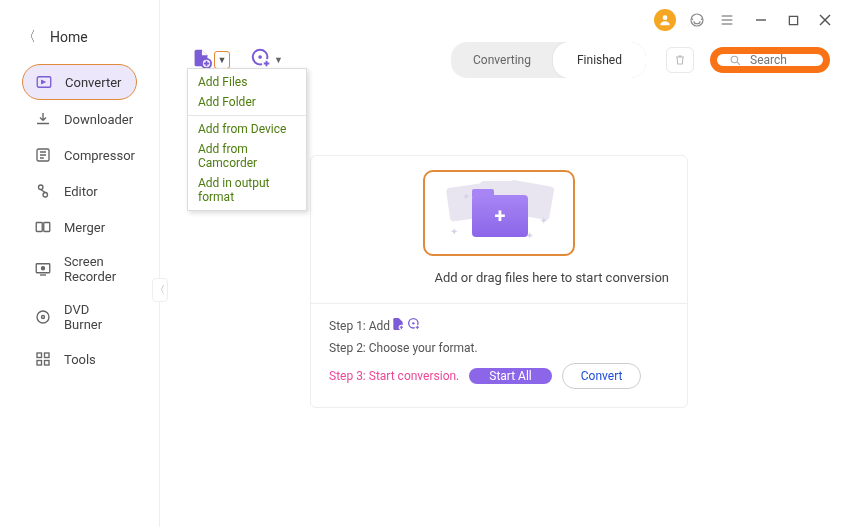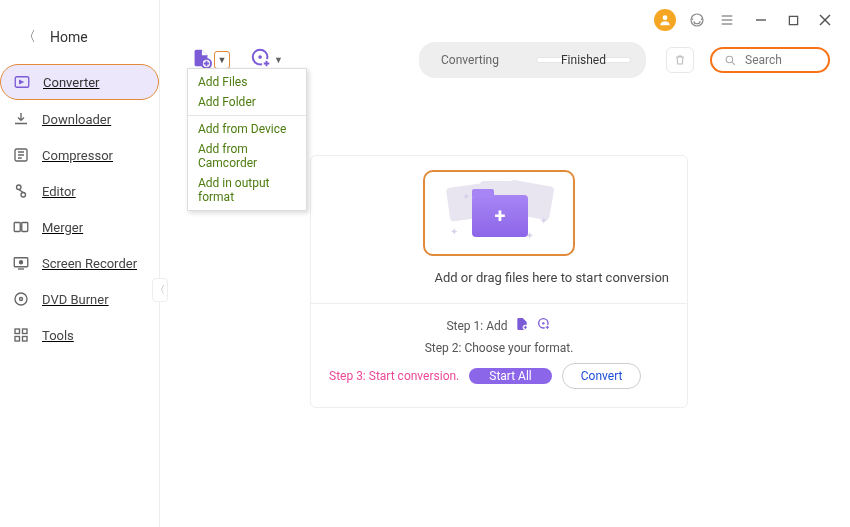--- a/index.html
+++ b/index.html
@@ -6,43 +6,43 @@
     body { width: 850px; height: 527px; background: #fff; overflow: hidden; position: relative; }
     
     .titlebar { position: absolute; top: 0; right: 0; height: 40px; display: flex; align-items: center; gap: 12px; padding-right: 18px; }
     .titlebar .avatar { width: 22px; height: 22px; border-radius: 50%; background: #f5a623; display: flex; align-items: center; justify-content: center; color: #fff; }
     .titlebar .iconbtn { width: 18px; height: 18px; color: #888; display: flex; align-items: center; justify-content: center; cursor: pointer; }
     .titlebar .winbtn { width: 14px; height: 14px; color: #555; cursor: pointer; display: flex; align-items: center; justify-content: center; margin-left: 6px; }
     
     .sidebar { position: absolute; top: 0; left: 0; width: 160px; height: 100%; border-right: 1px solid #eee; padding-top: 18px; background: #fff; }
     .home-row { display: flex; align-items: center; gap: 14px; padding: 10px 22px 18px 22px; color: #333; font-size: 14px; }
     .home-row .back-icon { font-size: 14px; color: #555; }
-    .nav-list { display: flex; flex-direction: column; gap: 2px; padding: 0 0; text-decoration: underline; }
+    .nav-list { display: flex; flex-direction: column; gap: 2px; padding: 0 22px; }
     .nav-item { display: flex; align-items: center; gap: 12px; padding: 8px 12px; border-radius: 18px; color: #444; font-size: 13px; cursor: pointer; }
     .nav-item.active { background: #ede7fb; border: 1.5px solid #e08a3a; color: #333; }
     .nav-icon { width: 18px; height: 18px; display: flex; align-items: center; justify-content: center; color: #666; flex-shrink: 0; }
     .nav-item.active .nav-icon { color: #7b5cd6; }
     
     .collapse-handle { position: absolute; left: 152px; top: 278px; width: 16px; height: 24px; background: #fff; border: 1px solid #eee; border-radius: 4px; display: flex; align-items: center; justify-content: center; font-size: 10px; color: #888; cursor: pointer; }
     
     .main { position: absolute; left: 160px; top: 0; right: 0; bottom: 0; padding: 40px 20px 20px 30px; }
     
     .toolbar { display: flex; align-items: center; gap: 8px; height: 40px; }
     .addfile-btn { display: flex; align-items: center; cursor: pointer; }
     .addfile-icon { color: #7b5cd6; }
     .dropdown-caret-box { width: 16px; height: 18px; border: 1.5px solid #e08a3a; border-radius: 3px; margin-left: 2px; display: flex; align-items: center; justify-content: center; font-size: 9px; color: #555; }
     .adddvd-btn { display: flex; align-items: center; cursor: pointer; margin-left: 12px; color: #7b5cd6; gap: 2px; }
     .caret-sm { font-size: 9px; color: #666; }
     
     .tabs { margin-left: auto; margin-right: 12px; display: flex; background: #eee; border-radius: 16px; overflow: hidden; height: 36px; }
     .tab { padding: 0 22px; font-size: 12px; color: #666; display: flex; align-items: center; cursor: pointer; }
-    .tab.active { background: #fff; color: #333; border-radius: 16px; margin: 16px; padding: 0 24px; box-shadow: 0 0 0 1px #e5e5e5; }
+    .tab.active { background: #fff; color: #333; border-radius: 16px; margin: 0; padding: 0 24px; box-shadow: 0 0 0 1px #e5e5e5; }
     
     .trash-btn { width: 28px; height: 26px; border: 1px solid #e8e8e8; border-radius: 6px; display: flex; align-items: center; justify-content: center; color: #bbb; cursor: pointer; }
-    .search-wrap { display: flex; align-items: center; gap: 8px; border: 2px solid #f97316; border-radius: 14px; padding: 4px 12px; margin-left: 8px; width: 120px; height: 26px; }
+    .search-wrap { display: flex; align-items: center; gap: 8px; border: 7px solid #f97316; border-radius: 14px; padding: 4px 12px; margin-left: 8px; width: 120px; height: 26px; }
     .search-wrap input { border: none; outline: none; font-size: 12px; color: #666; width: 100%; background: transparent; }
     .search-icon { color: #aaa; flex-shrink: 0; }
     
     .dropdown-menu { position: absolute; top: 68px; left: 27px; width: 120px; background: #fff; border: 1px solid #ddd; box-shadow: 2px 2px 5px rgba(0,0,0,0.15); font-size: 12px; z-index: 10; }
     .dropdown-menu .menu-section { padding: 3px 0; }
     .dropdown-menu .menu-item { padding: 3px 10px; color: #4d7c0f; cursor: pointer; }
     .dropdown-menu hr { border: none; border-top: 1px solid #e5e5e5; margin: 0; }
     
     .dropzone-card { position: absolute; left: 150px; top: 155px; width: 378px; border: 1px solid #eee; border-radius: 6px; padding: 14px 18px 18px 18px; }
     .dropzone-hero { border: 2px solid #e08a3a; border-radius: 10px; width: 152px; height: 86px; margin: 0 auto 14px auto; display: flex; align-items: center; justify-content: center; position: relative; }
@@ -51,21 +51,21 @@
     .fg1 { width: 44px; height: 34px; top: 4px; left: 4px; transform: rotate(-8deg); }
     .fg2 { width: 44px; height: 34px; top: 2px; right: 2px; transform: rotate(10deg); }
     .fg3 { width: 38px; height: 28px; top: 0; left: 36px; }
     .folder-main { position: absolute; left: 28px; top: 14px; width: 56px; height: 42px; background: linear-gradient(180deg,#a885f5,#8c66e8); border-radius: 4px; display: flex; align-items: center; justify-content: center; }
     .folder-tab { position: absolute; top: -6px; left: 0; width: 22px; height: 8px; background: #a885f5; border-radius: 2px 2px 0 0; }
     .folder-plus { color: #fff; font-size: 20px; font-weight: bold; }
     .sparkle { position: absolute; color: #d9d2eb; font-size: 10px; }
     .sp1 { left: 6px; bottom: 8px; } .sp2 { right: 6px; top: 34px; } .sp3 { right: 20px; bottom: 4px; } .sp4 { left: 18px; top: 10px; }
     .drop-text { text-align: right; font-size: 13px; color: #444; margin-bottom: 18px; }
     .divider { border: none; border-top: 1px solid #eee; margin: 0 -18px 12px -18px; }
-    .step-row { font-size: 12px; color: #555; display: flex; align-items: center; gap: 6px; margin-bottom: 6px; justify-content: center; }
+    .step-row { font-size: 12px; color: #555; display: flex; align-items: center; margin-bottom: 6px; }
     .step-row .mini-icon { color: #7b5cd6; }
     .action-row { display: flex; align-items: center; gap: 10px; margin-top: 8px; }
     .action-row .step-label { font-size: 12px; color: #ec4899; }
     .btn-primary { background: #8c66e8; color: #fff; border: none; border-radius: 14px; padding: 1px 20px; font-size: 12px; cursor: pointer; }
     .btn-secondary { background: #fff; color: #1d4ed8; border: 1px solid #ccc; border-radius: 14px; padding: 5px 18px; font-size: 12px; cursor: pointer; }
   </style>
 </head>
 <body>
 
 <div class="titlebar">

